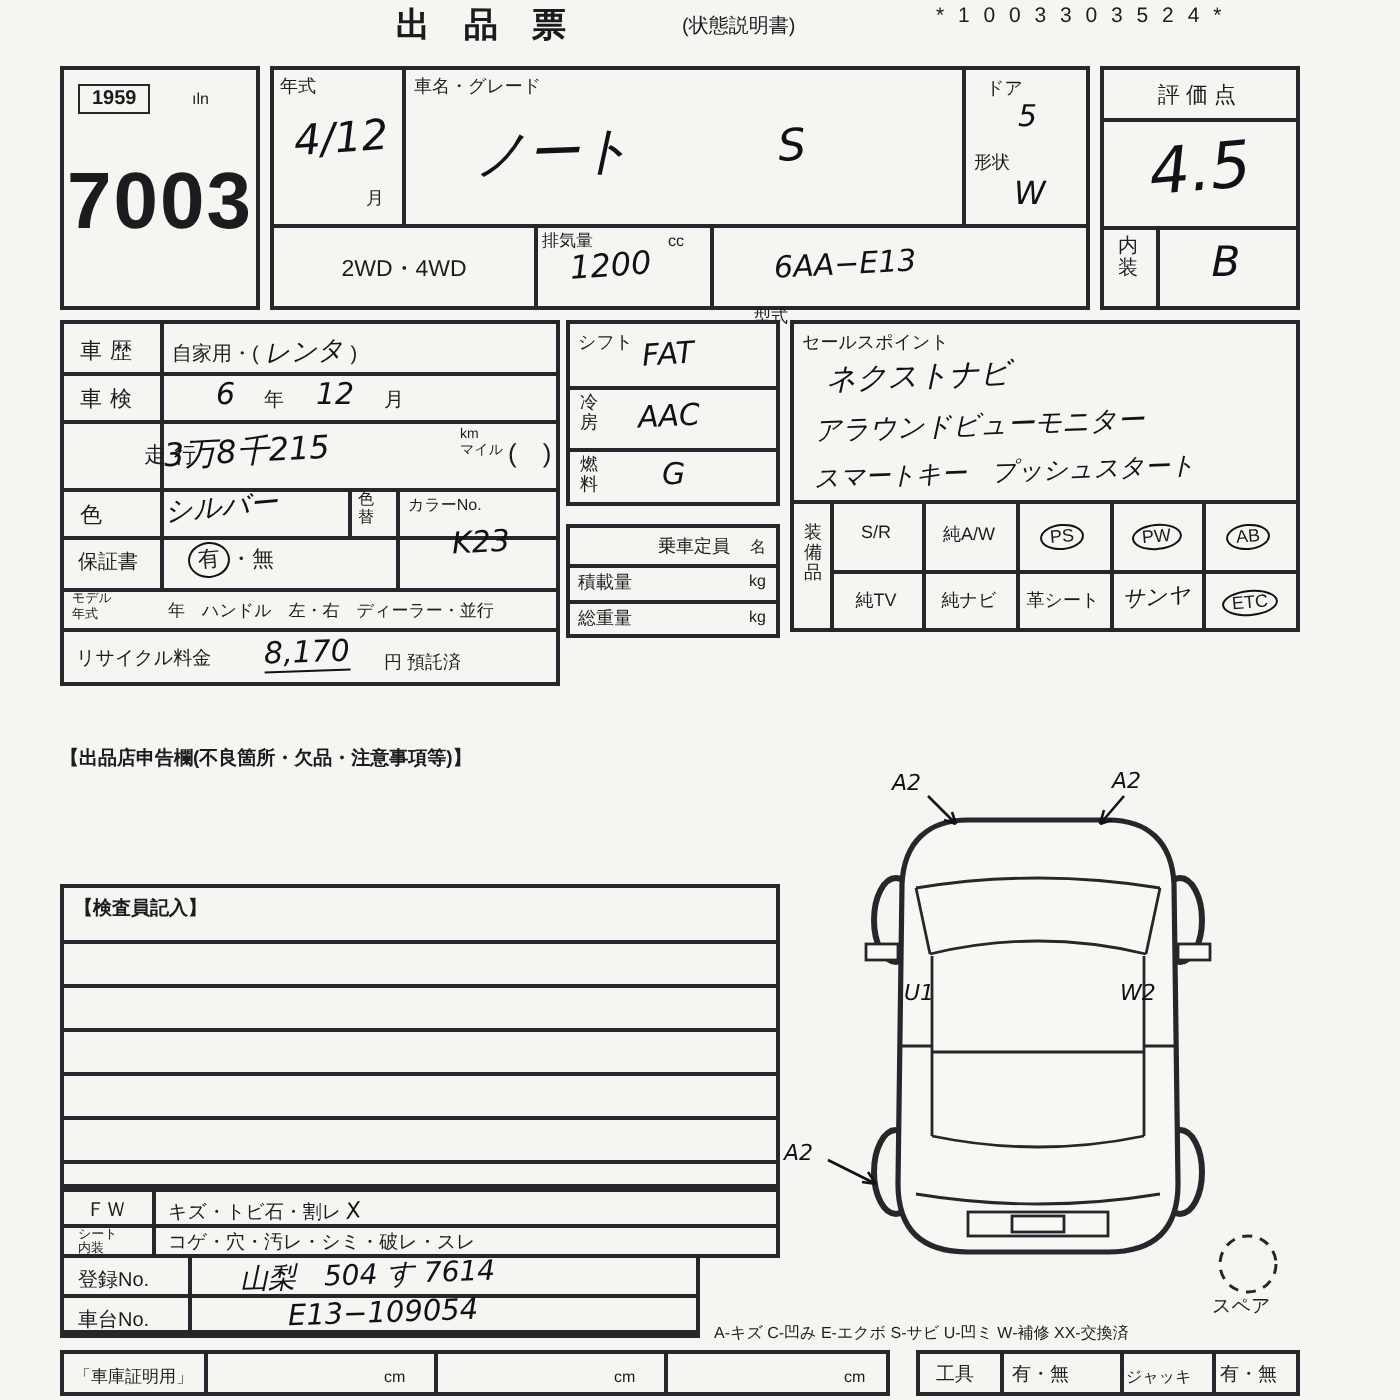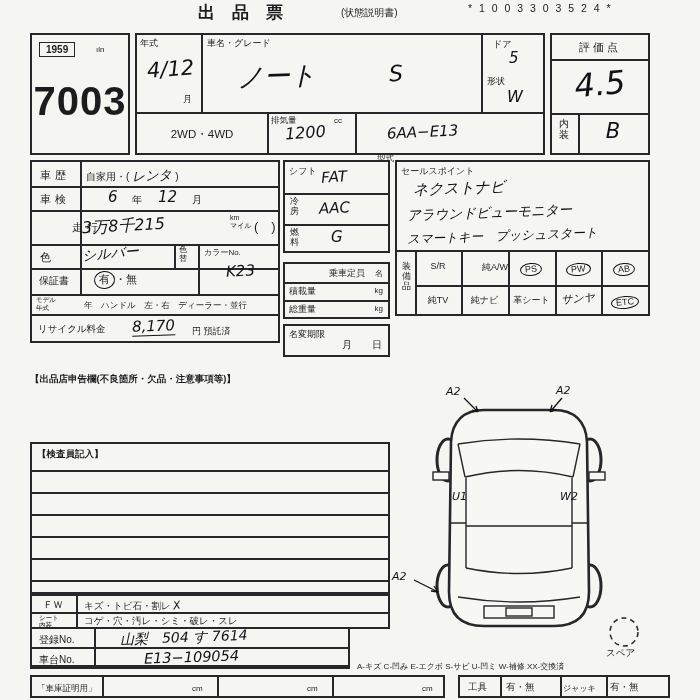--- a/index.html
+++ b/index.html
@@ -135,43 +135,39 @@
     <div class="hl" style="left:0;top:18px;width:103px;"></div>
     <div class="hl" style="left:0;top:36px;width:103px;"></div>
     <div class="abs" style="left:4px;top:3px;font-size:9px;padding-left:40px;">乗車定員</div>
     <div class="abs" style="right:5px;top:4px;font-size:8px;">名</div>
     <div class="abs" style="left:4px;top:21px;font-size:9px;">積載量</div>
     <div class="abs" style="right:5px;top:22px;font-size:8px;">kg</div>
     <div class="abs" style="left:4px;top:39px;font-size:9px;">総重量</div>
     <div class="abs" style="right:5px;top:40px;font-size:8px;">kg</div>
   </div>
 
-  <div class="box" style="left:283px;top:324px;width:107px;height:33px;">
-    <div class="abs" style="left:4px;top:2px;font-size:9px;">名変期限</div>
-    <div class="abs" style="right:6px;bottom:3px;font-size:10px;">月　　日</div>
-  </div>
 
   <div class="box" style="left:395px;top:160px;width:255px;height:92px;">
     <div class="abs" style="left:4px;top:3px;font-size:9px;">セールスポイント</div>
     <div class="abs hw" style="left:16px;top:17px;font-size:15px;transform:rotate(-2deg);">ネクストナビ</div>
     <div class="abs hw" style="left:10px;top:42px;font-size:13.5px;transform:rotate(-2deg);">アラウンドビューモニター</div>
     <div class="abs hw" style="left:10px;top:66px;font-size:12.5px;transform:rotate(-2deg);">スマートキー　プッシュスタート</div>
   </div>
 
   <div class="box" style="left:395px;top:250px;width:255px;height:66px;">
     <div class="vl" style="left:18px;top:0;height:62px;"></div>
     <div class="hl" style="left:18px;top:33px;width:233px;"></div>
     <div class="vl" style="left:64px;top:0;height:62px;"></div>
     <div class="vl" style="left:111px;top:0;height:62px;"></div>
     <div class="vl" style="left:158px;top:0;height:62px;"></div>
     <div class="vl" style="left:204px;top:0;height:62px;"></div>
     <div class="abs stackv" style="left:5px;top:9px;width:10px;font-size:9px;">装備品</div>
 
     <div class="abs" style="left:18px;top:9px;width:46px;text-align:center;font-size:9px;">S/R</div>
-    <div class="abs" style="left:64px;top:9px;width:47px;text-align:right;font-size:9px;">純A/W</div>
+    <div class="abs" style="left:64px;top:9px;width:47px;text-align:center;font-size:9px;">純A/W</div>
     <div class="abs" style="left:111px;top:6px;width:47px;text-align:center;"><span class="circ" style="font-size:9px;">PS</span></div>
     <div class="abs" style="left:158px;top:6px;width:46px;text-align:center;"><span class="circ" style="font-size:9px;">PW</span></div>
     <div class="abs" style="left:204px;top:6px;width:47px;text-align:center;"><span class="circ" style="font-size:9px;">AB</span></div>
 
     <div class="abs" style="left:18px;top:42px;width:46px;text-align:center;font-size:9px;">純TV</div>
     <div class="abs" style="left:64px;top:42px;width:47px;text-align:center;font-size:9px;">純ナビ</div>
     <div class="abs" style="left:111px;top:42px;width:47px;text-align:center;font-size:9px;">革シート</div>
     <div class="abs hw" style="left:158px;top:39px;width:46px;text-align:center;font-size:11px;transform:rotate(-4deg);">サンヤ</div>
     <div class="abs" style="left:204px;top:39px;width:47px;text-align:center;"><span class="circ" style="font-size:9px;">ETC</span></div>
   </div>
@@ -219,21 +215,21 @@
   <div class="box" style="left:30px;top:675px;width:415px;height:23px;">
     <div class="vl" style="left:70px;top:0;height:19px;"></div>
     <div class="vl" style="left:185px;top:0;height:19px;"></div>
     <div class="vl" style="left:300px;top:0;height:19px;"></div>
     <div class="abs" style="left:5px;top:6px;font-size:8.5px;">「車庫証明用」</div>
     <div class="abs" style="left:160px;top:7px;font-size:8px;">cm</div>
     <div class="abs" style="left:275px;top:7px;font-size:8px;">cm</div>
     <div class="abs" style="left:390px;top:7px;font-size:8px;">cm</div>
   </div>
 
-  <div class="box" style="left:458px;top:675px;width:212px;height:23px;">
+  <div class="box" style="left:458px;top:675px;width:192px;height:23px;">
     <div class="vl" style="left:40px;top:0;height:19px;"></div>
     <div class="vl" style="left:100px;top:0;height:19px;"></div>
     <div class="vl" style="left:146px;top:0;height:19px;"></div>
     <div class="abs" style="left:8px;top:4px;font-size:9.5px;">工具</div>
     <div class="abs" style="left:46px;top:4px;font-size:9.5px;">有・無</div>
     <div class="abs" style="left:103px;top:6px;font-size:8px;">ジャッキ</div>
     <div class="abs" style="left:150px;top:4px;font-size:9.5px;">有・無</div>
   </div>
 
   <svg class="abs" style="left:388px;top:380px;" width="264" height="278" viewBox="0 0 264 278">

